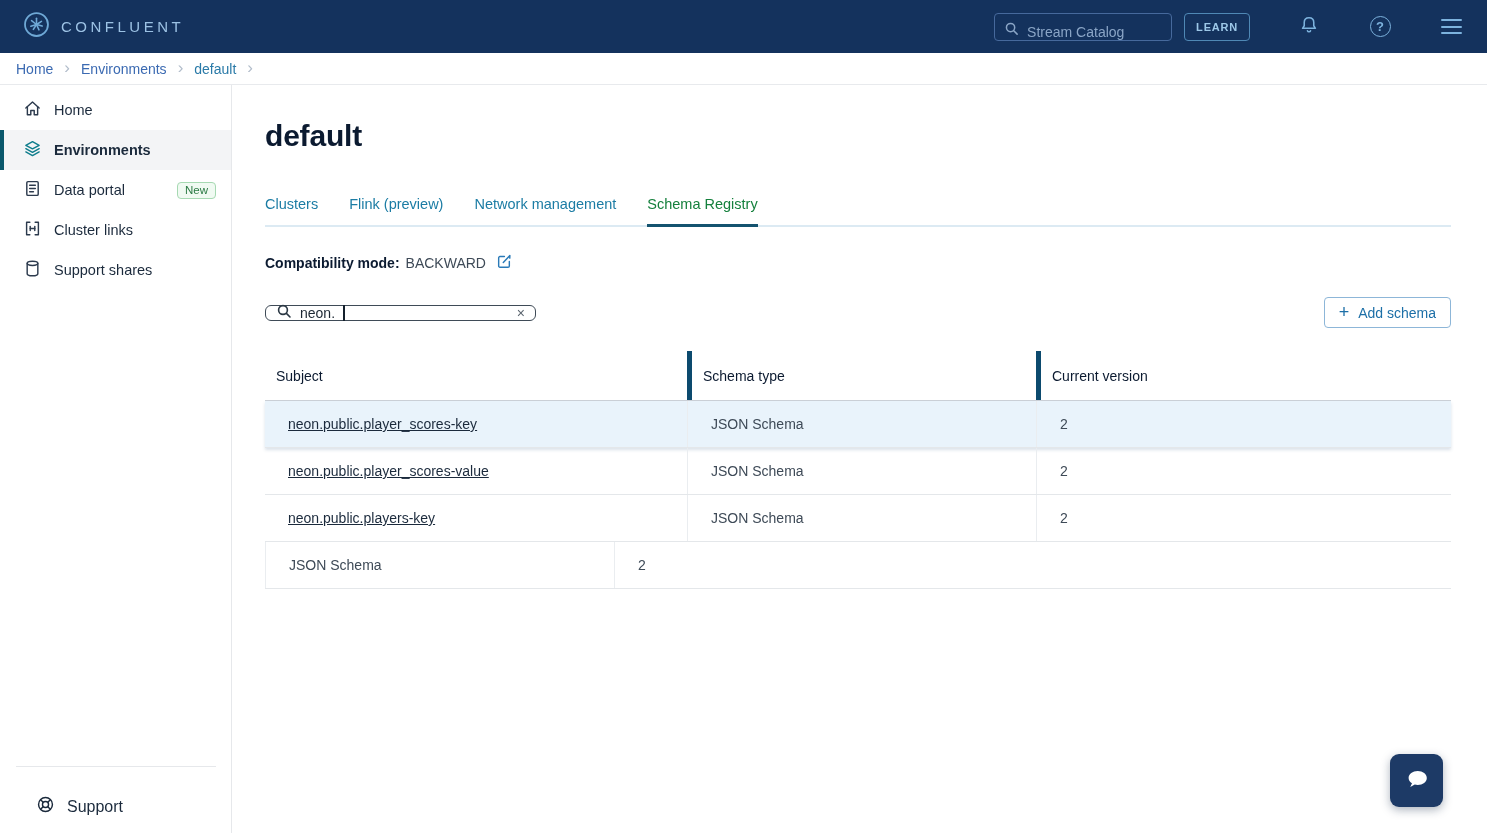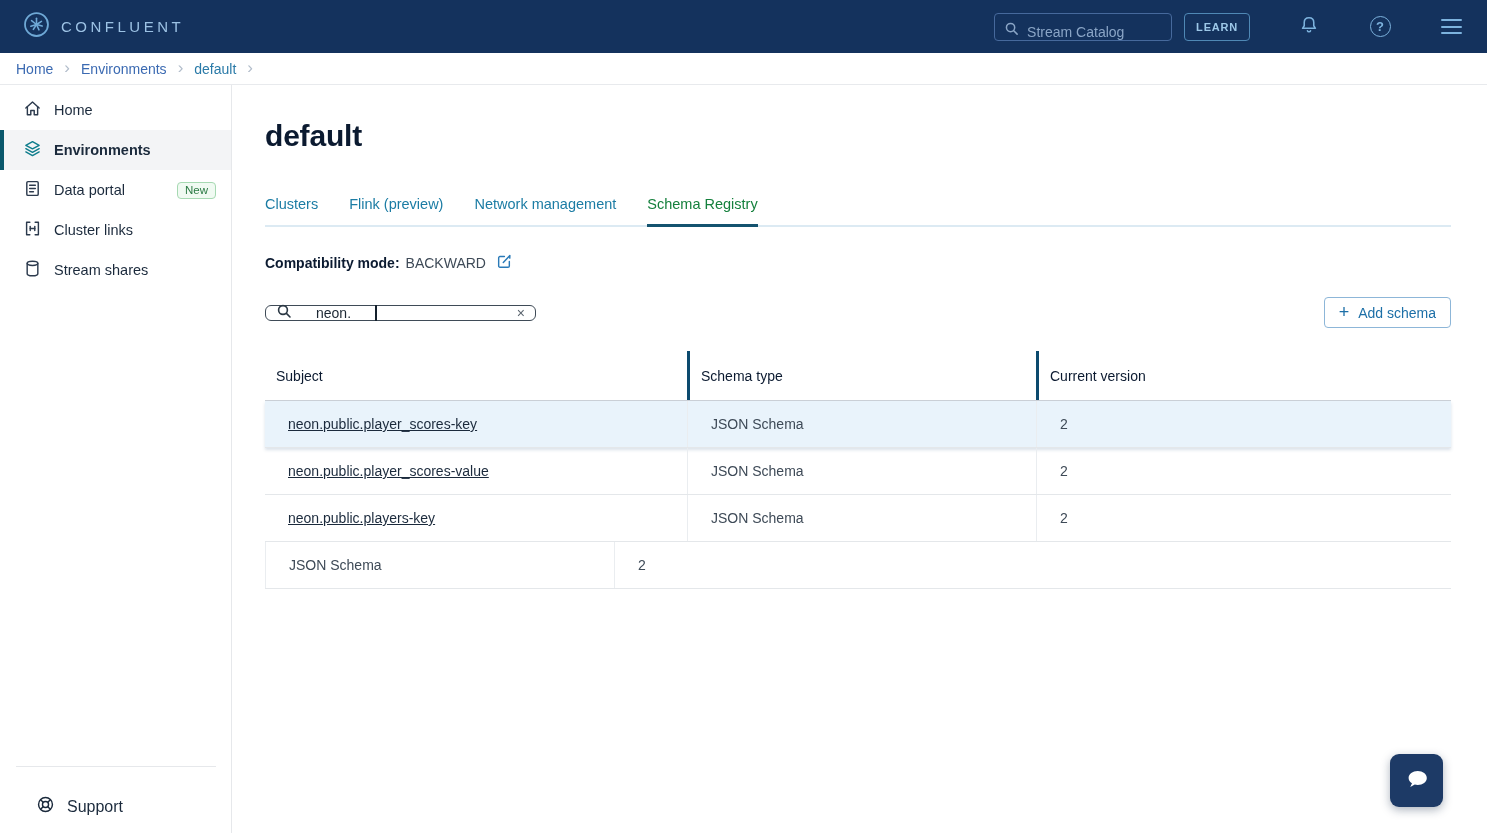--- a/index.html
+++ b/index.html
@@ -60,37 +60,37 @@
   .tab.active::after { content:""; position:absolute; left:0; right:0; bottom:-2px; height:3px;
     background:#14536f; }
 
   .compat-row { margin-top:26px; display:flex; align-items:center; font-size:14px; }
   .compat-label { font-weight:700; color:#0b1a30; }
   .compat-value { color:#3e4a57; margin-left:6px; }
   .edit-btn { margin-left:10px; display:flex; align-items:center; cursor:pointer; }
 
   .toolbar { margin-top:25px; display:flex; align-items:center; justify-content:space-between; }
   .schema-search { width:271px; height:16px; border:1.5px solid #3f4b57; border-radius:6px;
-    background:#fff; display:flex; align-items:center; padding:0 10px; gap:24px; cursor:text;justify-content:flex-end; }
+    background:#fff; display:flex; align-items:center; padding:0 10px; gap:8px; cursor:text;justify-content:flex-end; }
   .search-text { font-size:14px; color:#1c2733; }
   .caret { width:1.5px; height:16px; background:#14202c; }
   .clear-btn { margin-left:auto; color:#5a646e; font-size:14px; cursor:pointer; line-height:1; }
   .add-btn { height:31px; padding:0 14px; border:1px solid #8db6d8; border-radius:4px;
     background:#fff; color:#1c6fa7; font-size:14px; font-family:inherit; display:flex;
     align-items:center; gap:9px; cursor:pointer; }
   .plus-glyph { font-size:18px; font-weight:400; line-height:1; margin-top:-1px; }
 
   
   .sr-table { margin-top:23px; width:100%; }
   .thead { display:flex; height:50px; border-bottom:1px solid #ccd1d7; }
   .th { font-size:14px; color:#0b1a30; display:flex; align-items:center; padding-left:11px; }
   .col-subject { width:422px; }
   .col-type { width:349px; }
   .col-version { flex:1; }
-  .thead .col-type, .thead .col-version { border-left:3px solid #0c4a6e; }
+  .thead .col-type, .thead .col-version { border-left:5px solid #0c4a6e; }
   .trow { display:flex; height:47px; border-bottom:1px solid #e4e7ea; }
   .td { font-size:14px; color:#3e4a57; display:flex; align-items:center; padding-left:23px; }
   .trow .col-type, .trow .col-version { border-left:1px solid #eaedf0; }
   .trow.highlight { background:#e9f3fb; box-shadow:0 2px 3px rgba(110,140,170,0.25); }
   .subject-link { color:#1b2a3c; text-decoration:underline; cursor:pointer; }
 
   
   .chat-fab { position:absolute; right:44px; bottom:26px; width:53px; height:53px;
     background:#1d3a66; border-radius:9px; box-shadow:0 3px 10px rgba(20,40,70,0.35);
     display:flex; align-items:center; justify-content:center; cursor:pointer; }
@@ -202,21 +202,21 @@
       </span>
       <span>Cluster links</span>
     </div>
     <div class="side-item">
       <span>
         <svg width="19" height="19" viewBox="0 0 20 20" fill="none" stroke="#2c3a4d" stroke-width="1.5" stroke-linecap="round" stroke-linejoin="round">
           <ellipse cx="10" cy="4.6" rx="5.6" ry="2.2"></ellipse>
           <path d="M4.4 4.6 V15.4 c0 1.2 2.5 2.2 5.6 2.2 s5.6-1 5.6-2.2 V4.6"></path>
         </svg>
       </span>
-      <span>Stream shares</span>
+      <span>Support shares</span>
     </div>
 
     <div class="side-bottom">
       <div class="side-divider"></div>
       <div class="support-item">
         <span>
           <svg width="19" height="19" viewBox="0 0 20 20" fill="none" stroke="#1b2a3c" stroke-width="1.5">
             <circle cx="10" cy="10" r="7.3"></circle>
             <circle cx="10" cy="10" r="3.2"></circle>
             <line x1="7.8" y1="7.8" x2="4.9" y2="4.9"></line>

